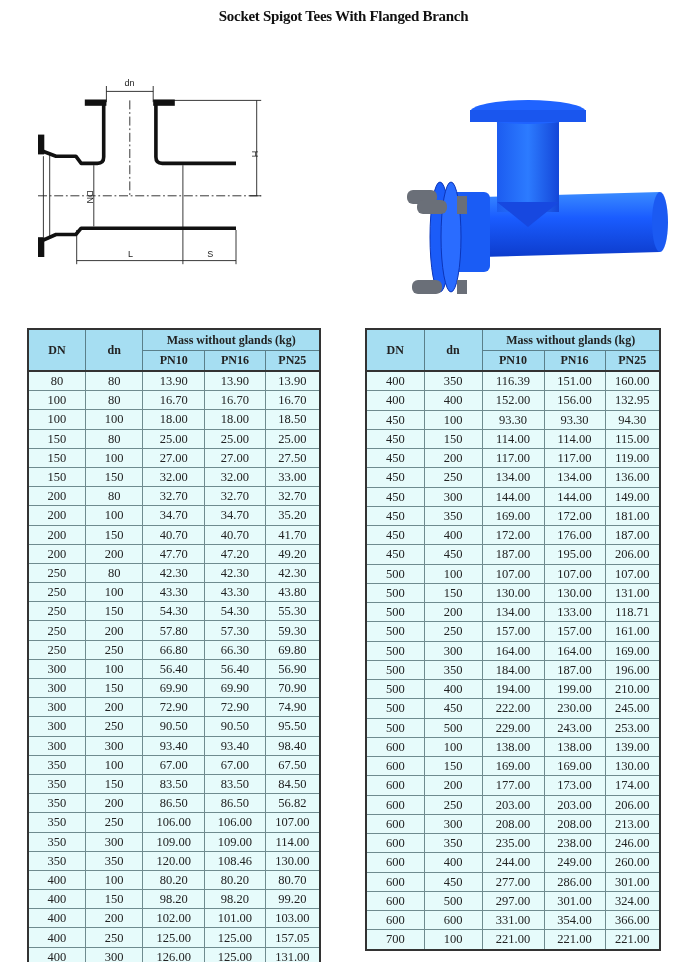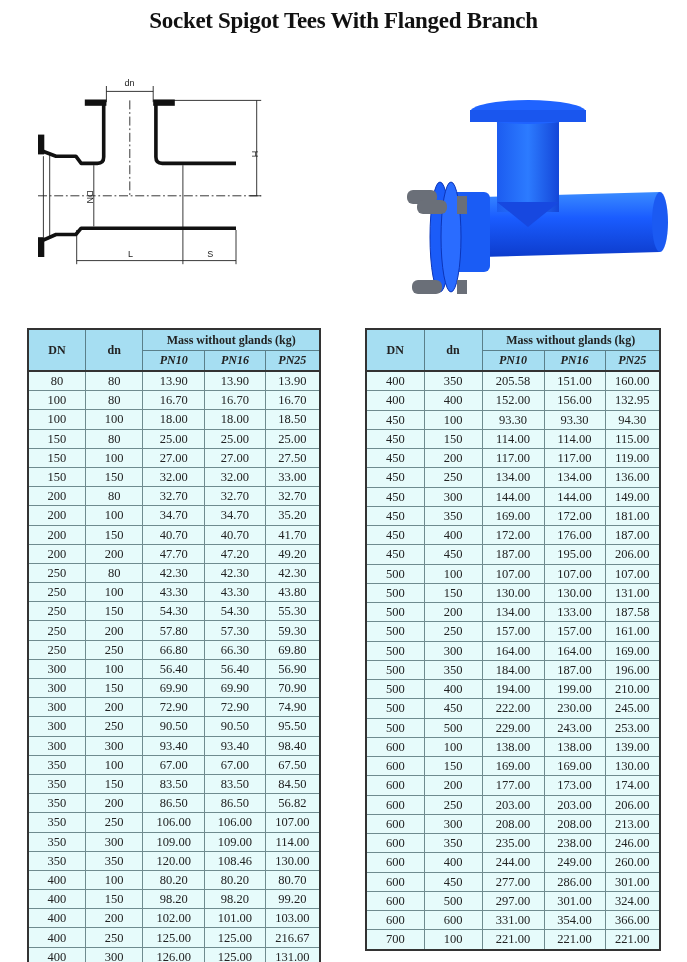--- a/index.html
+++ b/index.html
@@ -1,24 +1,24 @@
 <!DOCTYPE html>
 <html><head>
 <meta charset="utf-8">
 <style>
   html, body { margin:0; padding:0; background:#ffffff; }
   body { width:687px; height:962px; position:relative; overflow:hidden; font-family:"Liberation Serif", serif; color:#222; }
-  .title { position:absolute; top:8px; left:0; width:687px; text-align:center; font-size:23px; font-weight:bold; color:#111; letter-spacing:-0.3px; }
+  .title { position:absolute; top:8px; left:0; width:687px; text-align:center; font-size:15px; font-weight:bold; color:#111; letter-spacing:-0.3px; }
   .drawing { position:absolute; left:20px; top:66px; width:270px; height:220px; }
   .photo { position:absolute; left:385px; top:92px; width:290px; height:210px; }
   table.spec { position:absolute; border-collapse:collapse; font-size:12.5px; border:2px solid #333; }
   table.spec th { background:#a6def2; font-weight:bold; color:#222; border:1px solid #5a7f8a; font-size:12px; padding:0; }
   table.spec td { background:#e6fbfb; border:1px solid #6f8b8f; text-align:center; padding:0; height:18.2px; line-height:18px; }
   table.spec thead tr.h1 th { height:20px; }
-  table.spec thead tr.h2 th { height:19px;font-style:italic; }
+  table.spec thead tr.h2 th { height:19px; }
   table.spec thead { border-bottom:2px solid #333; }
   #tblL { left:27px; top:328px; width:294px; }
   #tblR { left:365px; top:328px; width:296px; }
   #tblR td { height:18.25px; }
   col.c1 { width:58px; } col.c2 { width:58px; } col.c3 { width:62px; } col.c4 { width:61px; } col.c5 { width:55px; }
 </style>
 </head>
 <body>
 
 <div class="title">Socket Spigot Tees With Flanged Branch</div>
@@ -328,21 +328,21 @@
         <td>200</td>
         <td>102.00</td>
         <td>101.00</td>
         <td>103.00</td>
       </tr>
       <tr>
         <td>400</td>
         <td>250</td>
         <td>125.00</td>
         <td>125.00</td>
-        <td>216.67</td>
+        <td>157.05</td>
       </tr>
       <tr>
         <td>400</td>
         <td>300</td>
         <td>126.00</td>
         <td>125.00</td>
         <td>131.00</td>
       </tr>
     </tbody>
 </table>
@@ -364,21 +364,21 @@
     <tr class="h2">
       <th>PN10</th>
       <th>PN16</th>
       <th>PN25</th>
     </tr>
   </thead>
   <tbody id="bodyR">
       <tr>
         <td>400</td>
         <td>350</td>
-        <td>205.58</td>
+        <td>116.39</td>
         <td>151.00</td>
         <td>160.00</td>
       </tr>
       <tr>
         <td>400</td>
         <td>400</td>
         <td>152.00</td>
         <td>156.00</td>
         <td>132.95</td>
       </tr>
@@ -450,21 +450,21 @@
         <td>150</td>
         <td>130.00</td>
         <td>130.00</td>
         <td>131.00</td>
       </tr>
       <tr>
         <td>500</td>
         <td>200</td>
         <td>134.00</td>
         <td>133.00</td>
-        <td>187.58</td>
+        <td>118.71</td>
       </tr>
       <tr>
         <td>500</td>
         <td>250</td>
         <td>157.00</td>
         <td>157.00</td>
         <td>161.00</td>
       </tr>
       <tr>
         <td>500</td>

